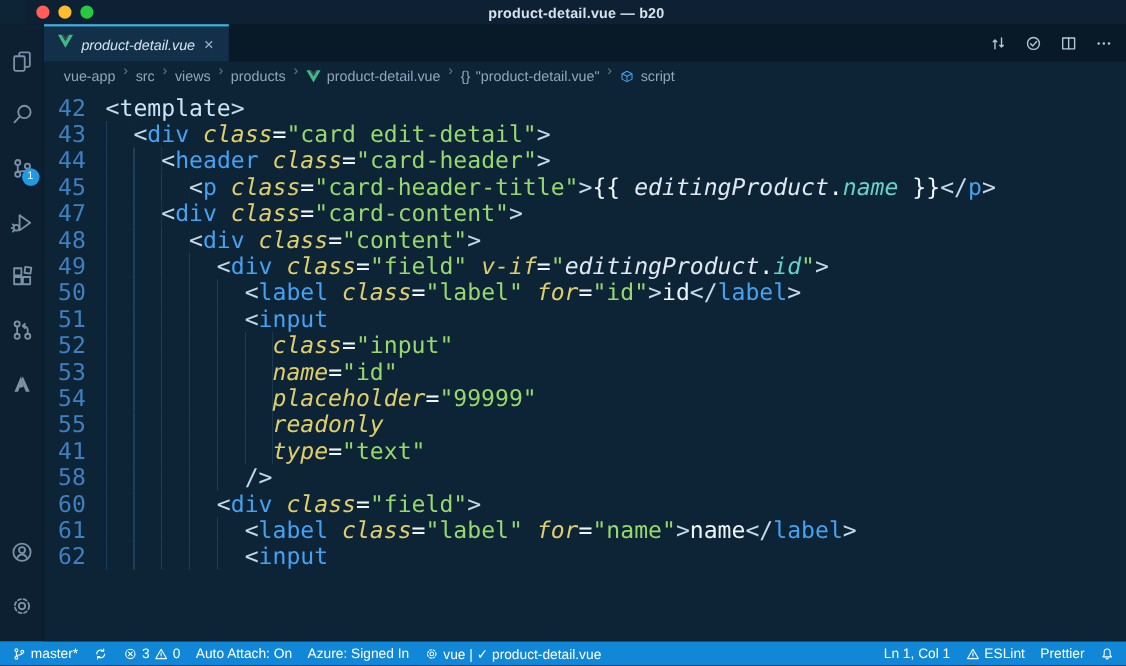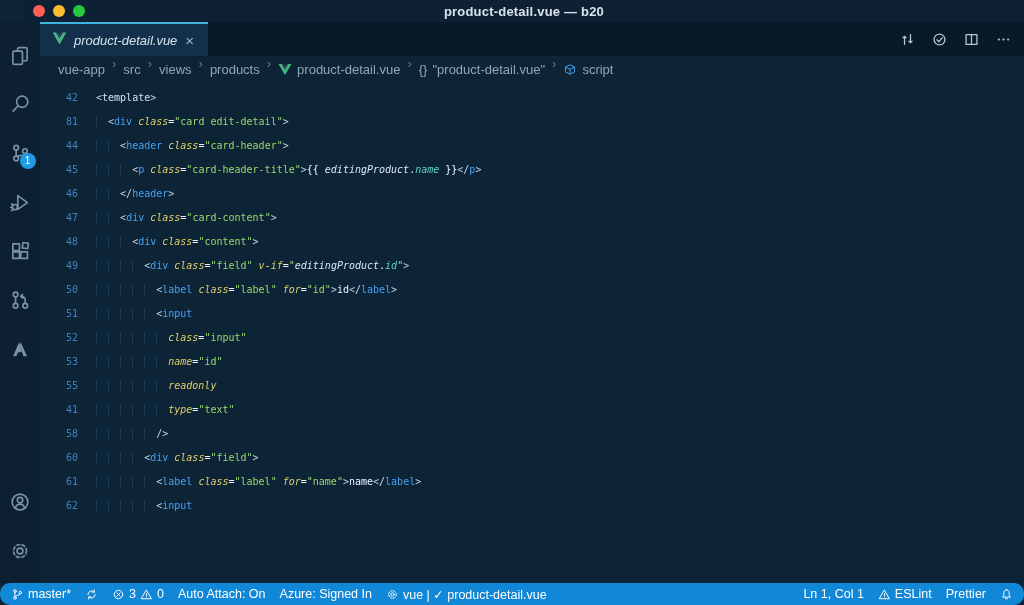--- a/index.html
+++ b/index.html
@@ -37,36 +37,36 @@
   .ea-btn svg{width:17px;height:17px;}
 
   
   .crumbs{height:26px;background:#0d2336;display:flex;padding-left:18px;font-size:13px;color:#90a6ba;flex:0 0 auto;white-space:nowrap;}
   .crumb{display:flex;align-items:center;gap:5px;cursor:pointer;}
   .crumb svg{width:14px;height:13px;}
   .crumb-sep{color:#627a90;margin:0 7px;font-size:13px;}
 
   
   .code-pane{flex:1 1 auto;overflow:hidden;background:#0d2336;position:relative;}
-  .editor-lines{margin-top:-20px;font-family:"DejaVu Sans Mono","Liberation Mono",monospace;font-size:10px;line-height:24px;}
+  .editor-lines{margin-top:-20px;font-family:"DejaVu Sans Mono","Liberation Mono",monospace;font-size:21px;line-height:24px;}
   .line{display:flex;height:24px;white-space:pre;}
   .ln{display:inline-block;width:56px;flex:0 0 56px;text-align:right;padding-right:18px;color:#4080c0;user-select:none;}
   .lc{white-space:pre;text-align:center;}
   .tk-ws{background-image:repeating-linear-gradient(90deg,#1d3e58 0,#1d3e58 1px,transparent 1px,transparent 2ch);}
   .tk-p{color:#c3d8e8;}
   .tk-txt{color:#eef6fd;}
   .tk-tagx{color:#cbe5f5;}
   .tk-tag{color:#46a2f1;}
   .tk-attr{color:#decf6c;font-style:italic;}
   .tk-str{color:#97d86d;}
   .tk-expr{color:#dde8f2;font-style:italic;}
   .tk-prop{color:#62d3c4;font-style:italic;}
 
   
-  .statusbar{height:22px;background:#1187d7;display:flex;justify-content:space-between;font-size:12.5px;color:#fff;flex:0 0 auto;padding:0 4px;border-radius:10px;}
+  .statusbar{height:22px;background:#1187d7;display:flex;justify-content:space-between;font-size:12.5px;color:#fff;flex:0 0 auto;padding:0 4px;}
   .status-side{display:flex;align-items:center;height:100%;}
   .status-item{display:flex;align-items:center;gap:4px;padding:0 7px;height:100%;cursor:pointer;white-space:nowrap;}
   .status-item svg{width:13px;height:13px;}
 </style>
 </head>
 <body>
 
 <div class="window">
 
   <div class="titlebar">
@@ -227,31 +227,31 @@
               </svg>
             </span>
             <span>script</span>
           </span>
         </div>
 
       <div class="code-pane">
         <div class="editor-lines">
             <div class="line"><span class="ln">41</span><span class="lc"></span></div>
             <div class="line"><span class="ln">42</span><span class="lc"><span class="tk-p">&lt;</span><span class="tk-tagx">template</span><span class="tk-p">&gt;</span></span></div>
-            <div class="line"><span class="ln">81</span><span class="lc"><span class="tk-ws">  </span><span class="tk-p">&lt;</span><span class="tk-tag">div </span><span class="tk-attr">class</span><span class="tk-txt">=</span><span class="tk-str">"card edit-detail"</span><span class="tk-p">&gt;</span></span></div>
+            <div class="line"><span class="ln">43</span><span class="lc"><span class="tk-ws">  </span><span class="tk-p">&lt;</span><span class="tk-tag">div </span><span class="tk-attr">class</span><span class="tk-txt">=</span><span class="tk-str">"card edit-detail"</span><span class="tk-p">&gt;</span></span></div>
             <div class="line"><span class="ln">44</span><span class="lc"><span class="tk-ws">    </span><span class="tk-p">&lt;</span><span class="tk-tag">header </span><span class="tk-attr">class</span><span class="tk-txt">=</span><span class="tk-str">"card-header"</span><span class="tk-p">&gt;</span></span></div>
             <div class="line"><span class="ln">45</span><span class="lc"><span class="tk-ws">      </span><span class="tk-p">&lt;</span><span class="tk-tag">p </span><span class="tk-attr">class</span><span class="tk-txt">=</span><span class="tk-str">"card-header-title"</span><span class="tk-p">&gt;</span><span class="tk-txt">{{ </span><span class="tk-expr">editingProduct</span><span class="tk-txt">.</span><span class="tk-prop">name</span><span class="tk-txt"> }}</span><span class="tk-p">&lt;/</span><span class="tk-tag">p</span><span class="tk-p">&gt;</span></span></div>
-            <div class="line"><span class="ln">46</span><span class="lc"><span class="tk-ws">    </span><span class="tk-p">&lt;/</span><span class="tk-tag">header</span><span class="tk-p">&gt;</span></span></div>
             <div class="line"><span class="ln">47</span><span class="lc"><span class="tk-ws">    </span><span class="tk-p">&lt;</span><span class="tk-tag">div </span><span class="tk-attr">class</span><span class="tk-txt">=</span><span class="tk-str">"card-content"</span><span class="tk-p">&gt;</span></span></div>
             <div class="line"><span class="ln">48</span><span class="lc"><span class="tk-ws">      </span><span class="tk-p">&lt;</span><span class="tk-tag">div </span><span class="tk-attr">class</span><span class="tk-txt">=</span><span class="tk-str">"content"</span><span class="tk-p">&gt;</span></span></div>
             <div class="line"><span class="ln">49</span><span class="lc"><span class="tk-ws">        </span><span class="tk-p">&lt;</span><span class="tk-tag">div </span><span class="tk-attr">class</span><span class="tk-txt">=</span><span class="tk-str">"field" </span><span class="tk-attr">v-if</span><span class="tk-txt">=</span><span class="tk-str">"</span><span class="tk-expr">editingProduct</span><span class="tk-txt">.</span><span class="tk-prop">id</span><span class="tk-str">"</span><span class="tk-p">&gt;</span></span></div>
             <div class="line"><span class="ln">50</span><span class="lc"><span class="tk-ws">          </span><span class="tk-p">&lt;</span><span class="tk-tag">label </span><span class="tk-attr">class</span><span class="tk-txt">=</span><span class="tk-str">"label" </span><span class="tk-attr">for</span><span class="tk-txt">=</span><span class="tk-str">"id"</span><span class="tk-p">&gt;</span><span class="tk-txt">id</span><span class="tk-p">&lt;/</span><span class="tk-tag">label</span><span class="tk-p">&gt;</span></span></div>
             <div class="line"><span class="ln">51</span><span class="lc"><span class="tk-ws">          </span><span class="tk-p">&lt;</span><span class="tk-tag">input</span></span></div>
             <div class="line"><span class="ln">52</span><span class="lc"><span class="tk-ws">            </span><span class="tk-attr">class</span><span class="tk-txt">=</span><span class="tk-str">"input"</span></span></div>
             <div class="line"><span class="ln">53</span><span class="lc"><span class="tk-ws">            </span><span class="tk-attr">name</span><span class="tk-txt">=</span><span class="tk-str">"id"</span></span></div>
+            <div class="line"><span class="ln">54</span><span class="lc"><span class="tk-ws">            </span><span class="tk-attr">placeholder</span><span class="tk-txt">=</span><span class="tk-str">"99999"</span></span></div>
             <div class="line"><span class="ln">55</span><span class="lc"><span class="tk-ws">            </span><span class="tk-attr">readonly</span></span></div>
             <div class="line"><span class="ln">41</span><span class="lc"><span class="tk-ws">            </span><span class="tk-attr">type</span><span class="tk-txt">=</span><span class="tk-str">"text"</span></span></div>
             <div class="line"><span class="ln">58</span><span class="lc"><span class="tk-ws">          </span><span class="tk-p">/&gt;</span></span></div>
             <div class="line"><span class="ln">60</span><span class="lc"><span class="tk-ws">        </span><span class="tk-p">&lt;</span><span class="tk-tag">div </span><span class="tk-attr">class</span><span class="tk-txt">=</span><span class="tk-str">"field"</span><span class="tk-p">&gt;</span></span></div>
             <div class="line"><span class="ln">61</span><span class="lc"><span class="tk-ws">          </span><span class="tk-p">&lt;</span><span class="tk-tag">label </span><span class="tk-attr">class</span><span class="tk-txt">=</span><span class="tk-str">"label" </span><span class="tk-attr">for</span><span class="tk-txt">=</span><span class="tk-str">"name"</span><span class="tk-p">&gt;</span><span class="tk-txt">name</span><span class="tk-p">&lt;/</span><span class="tk-tag">label</span><span class="tk-p">&gt;</span></span></div>
             <div class="line"><span class="ln">62</span><span class="lc"><span class="tk-ws">          </span><span class="tk-p">&lt;</span><span class="tk-tag">input</span></span></div>
           </div>
       </div>
     </div>
   </div>

